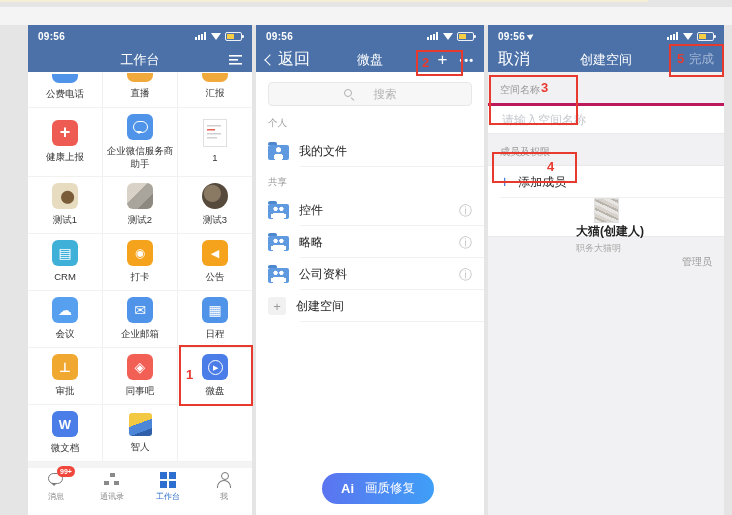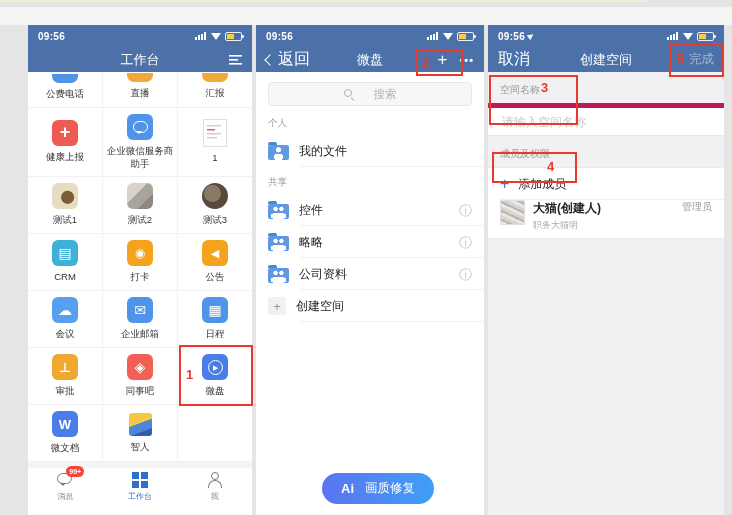--- a/index.html
+++ b/index.html
@@ -88,28 +88,28 @@
   .wd-name{font-size:12px;color:#262626;font-weight:normal;margin-left:10px;}
   .wd-info{margin-left:auto;color:#c2c2c2;font-size:13px;line-height:1;}
   .folder{position:relative;width:21px;height:15px;background:#5f9ae0;border-radius:2px;margin-top:3px;flex:none;}
   .folder::before{content:"";position:absolute;top:-3px;left:0;width:9px;height:3px;background:#4d88cf;border-radius:2px 2px 0 0;}
   .fp{position:absolute;left:0;top:0;right:0;bottom:0;background:radial-gradient(circle at 50% 32%,#fff 2.3px,rgba(255,255,255,0) 2.9px),radial-gradient(ellipse 5px 3.5px at 50% 80%,#fff 98%,rgba(255,255,255,0) 100%);}
   .fpp{position:absolute;left:0;top:0;right:0;bottom:0;background:radial-gradient(circle at 36% 32%,#fff 1.9px,rgba(255,255,255,0) 2.4px),radial-gradient(circle at 64% 32%,#fff 1.9px,rgba(255,255,255,0) 2.4px),radial-gradient(ellipse 8px 3.5px at 50% 80%,#fff 98%,rgba(255,255,255,0) 100%);}
   .plusbox{width:18px;height:18px;background:#f1f1f1;border-radius:3px;color:#9a9a9a;display:flex;align-items:center;justify-content:center;font-size:13px;flex:none;}
 
   
   .sc-label{font-size:10px;color:#999;padding:11px 12px 6px;}
-  .input-row{background:#fff;height:27px;display:flex;align-items:center;padding:0 12px;border-top:5px solid #be185d;border-bottom:1px solid #e9e9eb;}
+  .input-row{background:#fff;height:27px;display:flex;align-items:center;padding:0 12px;border-top:3px solid #be185d;border-bottom:1px solid #e9e9eb;}
   .name-input{border:none;outline:none;font-size:12px;width:100%;background:transparent;font-family:inherit;color:#333;}
   .name-input::placeholder{color:#c5c8cd;}
   .white-block{background:#fff;border-top:1px solid #e9e9eb;border-bottom:1px solid #e9e9eb;}
   .add-row{height:32px;display:flex;align-items:center;padding:0 12px;font-size:12px;color:#2b2b2b;position:relative;}
   .add-row::after{content:"";position:absolute;left:12px;right:0;bottom:0;height:1px;background:#f0f0f0;}
   .plus-blue{color:#3e76d6;font-size:16px;margin-right:9px;font-weight:400;line-height:1;}
-  .member-row{height:38px;display:flex;padding:0 12px;}
+  .member-row{height:38px;display:flex;align-items:center;padding:0 12px;flex-direction:column;}
   .avatar{width:25px;height:25px;border:1px solid #e0e0e0;background:repeating-linear-gradient(25deg,#e8e6e2 0 3px,#b9b4ac 3px 5px,#d8d4cd 5px 8px);box-sizing:border-box;flex:none;}
   .member-texts{margin-left:8px;display:flex;flex-direction:column;}
   .m-name{font-size:12px;font-weight:bold;color:#222;}
   .m-sub{font-size:9px;color:#a8a8a8;margin-top:2px;}
   .m-role{margin-left:auto;font-size:10px;color:#999;}
 
   
   .rbox{position:absolute;border:2px solid #e8392e;pointer-events:none;box-sizing:border-box;z-index:20;}
   .rdigit{position:absolute;color:#e8392e;font-size:13px;font-weight:bold;z-index:21;}
   .ai-btn{position:absolute;left:322px;top:473px;width:112px;height:31px;border-radius:16px;background:linear-gradient(90deg,#5b74f0,#3f9ff7);color:#fff;font-size:12.5px;display:flex;align-items:center;justify-content:center;gap:11px;z-index:30;}
@@ -260,20 +260,24 @@
           <div class="wb-cell"></div>
         </div>
       </div>
     <div class="graygap"></div>
     <div class="tabbar" id="wb-tabs">
         <div class="tab">
           <span class="ti ti-chat-tab">
             <span class="badge">99+</span>
           </span>
           <span>消息</span>
+        </div>
+        <div class="tab">
+          <span class="ti ti-org"></span>
+          <span>通讯录</span>
         </div>
         <div class="tab active">
           <span class="ti ti-grid"></span>
           <span>工作台</span>
         </div>
         <div class="tab">
           <span class="ti ti-person"></span>
           <span>我</span>
         </div>
       </div>

